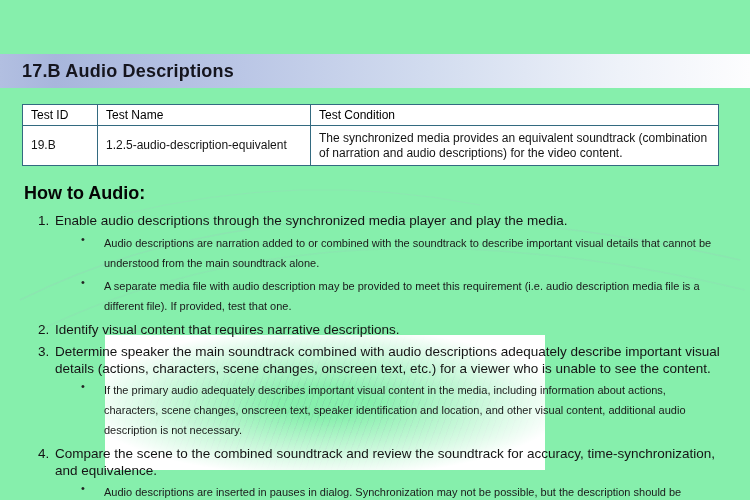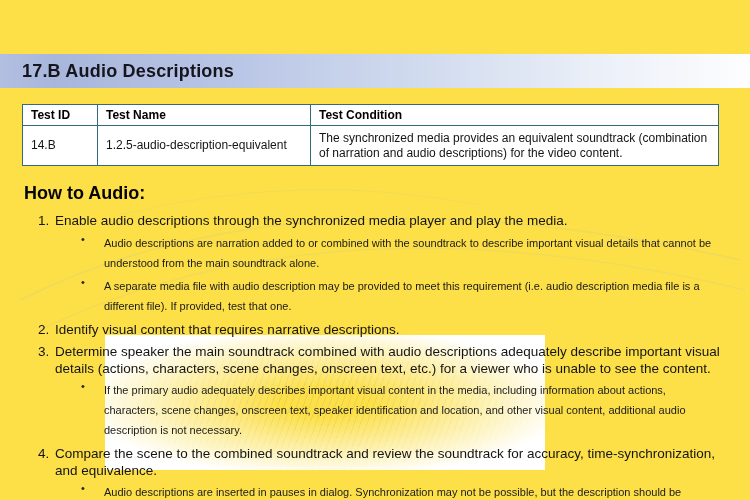--- a/index.html
+++ b/index.html
@@ -1,19 +1,19 @@
 <!DOCTYPE html>
 <html><head>
 <meta charset="utf-8">
 <style>
   html,body { margin:0; padding:0; background:#e9e9e9; }
   .slide {
     position:relative;
     width:750px; height:500px;
-    background:#fde047;
+    background:#86efac;
     overflow:hidden;
     font-family:"Liberation Sans", sans-serif;
     color:#121212;
     margin:0 auto;
   }
   
   .hatch {
     position:absolute; left:105px; top:335px; width:440px; height:135px;
     background:
       radial-gradient(ellipse at center, rgba(255,255,255,0) 15%, #ffffff 78%),
@@ -41,21 +41,21 @@
     position:absolute; top:104px; left:22px; width:697px;
     border-collapse:collapse;
     border:1.5px solid #336a80;
     background:#ffffff;
   }
   .test-table th, .test-table td {
     border:1px solid #336a80;
     text-align:left; vertical-align:middle;
     font-size:12px;
   }
-  .test-table th { padding:2px 8px; height:16px; font-weight:bold; color:#000; }
+  .test-table th { padding:2px 8px; height:16px; font-weight:normal; color:#000; }
   .test-table td { padding:3px 8px; height:33px; color:#141414; line-height:15px; }
 
   
   .content { position:absolute; top:183px; left:0; width:750px; }
   .content h2 {
     margin:0 0 9px 24px;
     font-size:18px; font-weight:bold; color:#050505;
   }
   .step { display:flex; margin:0 0 6px 38px; }
   .step .num { flex:none; width:17px; font-size:13.5px; line-height:16.5px; color:#141414; }
@@ -96,21 +96,21 @@
     </colgroup>
     <thead>
       <tr>
         <th>Test ID</th>
         <th>Test Name</th>
         <th>Test Condition</th>
       </tr>
     </thead>
     <tbody>
       <tr>
-        <td>14.B</td>
+        <td>19.B</td>
         <td>1.2.5-audio-description-equivalent</td>
         <td>The synchronized media provides an equivalent soundtrack (combination of narration and audio descriptions) for the video content.</td>
       </tr>
     </tbody>
   </table>
 
   <section class="content">
     <h2>How to Audio:</h2>
 
     <div class="step">

